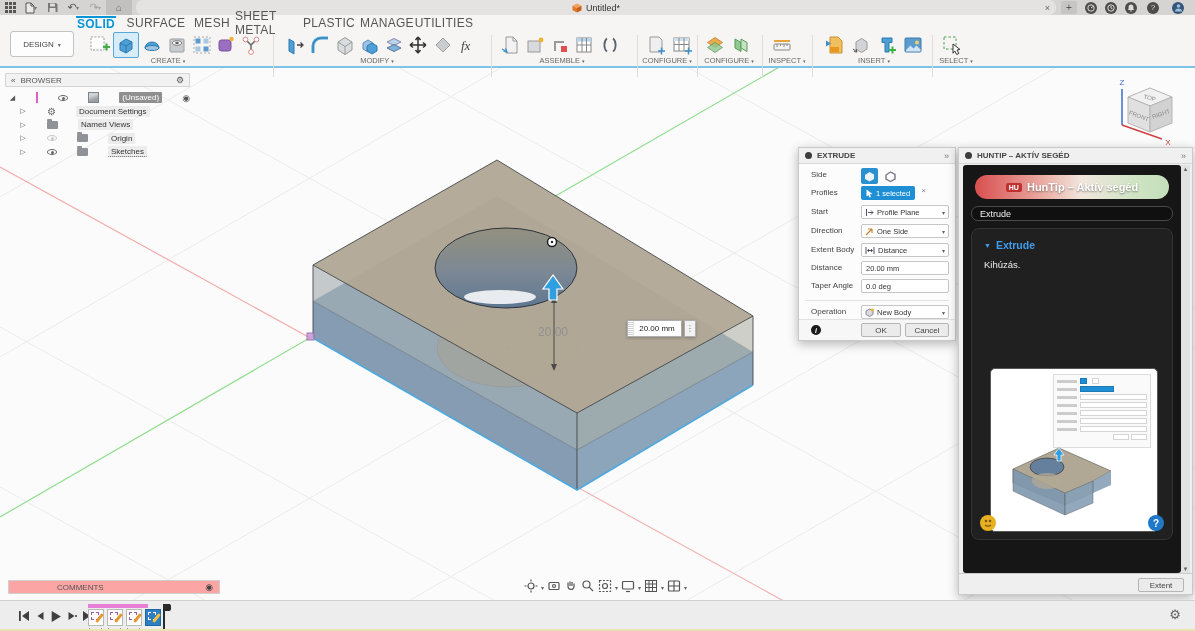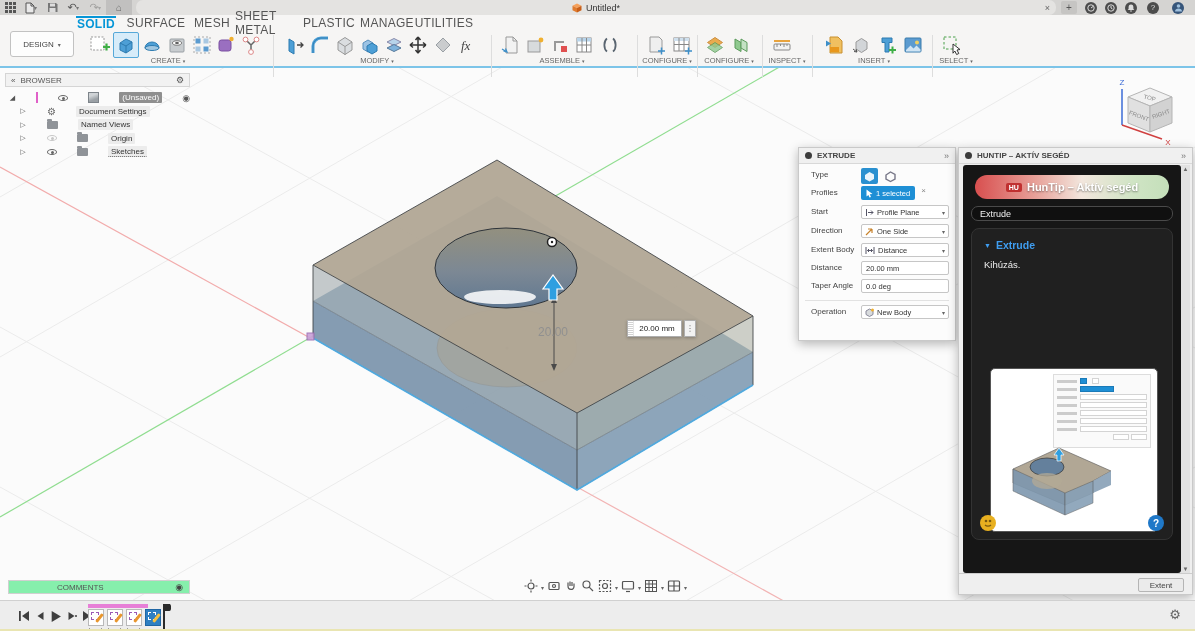--- a/index.html
+++ b/index.html
@@ -117,21 +117,21 @@
   .ms-dialog { position:absolute; right:6px; top:5px; width:98px; height:74px; background:#fafafa; border:1px solid #ddd; padding:2px 3px; }
   .ms-row { display:flex; align-items:center; gap:3px; height:8px; }
   .ms-lab { width:20px; height:3px; background:#ccc; }
   .ms-box { flex:1; height:6px; background:#fff; border:1px solid #d4d4d4; }
   .ms-box.blue { background:#1e8fd5; border-color:#1a7ab8; }
   .ms-box.sq { flex:0 0 7px; }
   .ht-foot-ico { position:absolute; width:16px; height:16px; border-radius:50%; display:flex; align-items:center; justify-content:center; }
   .ht-close-row { position:absolute; left:0; bottom:0; width:100%; height:21px; background:#efefef; border-top:1px solid #ccc; }
 
   
-  .comments { position:absolute; left:8px; top:580px; width:182px; height:14px; background:#86efac; border:1px solid #d0d0d0;
+  .comments { position:absolute; left:8px; top:580px; width:212px; height:14px; background:#fca5a5; border:1px solid #d0d0d0;
               display:flex; align-items:center; font-size:8px; color:#555; }
   .navbar { position:absolute; left:524px; top:579px; height:17px; display:flex; align-items:center; gap:3px; color:#555; }
   .nav-caret { font-size:6px; color:#666; }
   .timeline { position:absolute; left:0; top:600px; width:1195px; height:31px; background:#ededed; border-top:1px solid #d0d0d0; }
   .tl-yellow { position:absolute; left:0; bottom:0; width:100%; height:2px; background:#e9e5b2; }
   .pb { width:15px; height:16px; display:flex; align-items:center; justify-content:center; }
   .tl-pink { position:absolute; left:88px; top:3px; width:60px; height:4px; background:#e77fd7; }
   .sketch-item { position:absolute; top:8px; width:16px; height:17px; background:#fff; border:1px solid #b9b9b9; }
   .sketch-item .dash { position:absolute; left:2px; top:2px; width:8px; height:8px; border:1px dashed #9b59b6; }
   .sketch-item .pencil { position:absolute; right:2px; top:3px; width:3px; height:10px; background:#e8962e; transform:rotate(38deg); border-radius:1px; }
@@ -627,21 +627,21 @@
 
   <div class="extrude">
     <div class="palette-header">
       <span class="ph-dot"></span>
       <span>EXTRUDE</span>
       <span class="ph-grow"></span>
       <span class="ph-chev">»</span>
     </div>
 
     <div class="erow" style="top:20px">
-      <span class="elabel">Type</span>
+      <span class="elabel">Side</span>
       <span class="ectrl" style="display:flex; gap:4px">
         <span class="type-btn on">
           <svg width="13" height="13" viewBox="0 0 13 13">
               <path d="M2 5 L6.5 2 L11 4.5 V9 L6.5 11.5 L2 9 Z" fill="#fff" opacity=".9"></path>
             </svg>
         </span>
         <span class="type-btn">
           <svg width="13" height="13" viewBox="0 0 13 13">
               <path d="M2 5 L6.5 2 L11 4.5 V9 L6.5 11.5 L2 9 Z" fill="none" stroke="#778" stroke-width="1.4"></path>
             </svg>
@@ -712,20 +712,25 @@
       <span class="ectrl dropdown">
         <svg width="9" height="9" viewBox="0 0 9 9">
             <path d="M1 3 L4.5 1 L8 3 V6.5 L4.5 8.5 L1 6.5Z" fill="#d8dbdd" stroke="#889"></path>
             <circle cx="7.5" cy="2" r="1.5" fill="#f0b030"></circle>
           </svg>
         <span>New Body</span>
         <span class="dd-caret">▾</span>
       </span>
     </div>
 
+    <div class="efooter">
+      <span class="info-dot">i</span>
+      <span class="btn" style="left:62px; width:40px">OK</span>
+      <span class="btn" style="left:106px; width:44px">Cancel</span>
+    </div>
   </div>
 
   <div class="huntip">
     <div class="palette-header">
       <span class="ph-dot"></span>
       <span>HUNTIP – AKTÍV SEGÉD</span>
       <span class="ph-grow"></span>
       <span class="ph-chev">»</span>
     </div>
 

